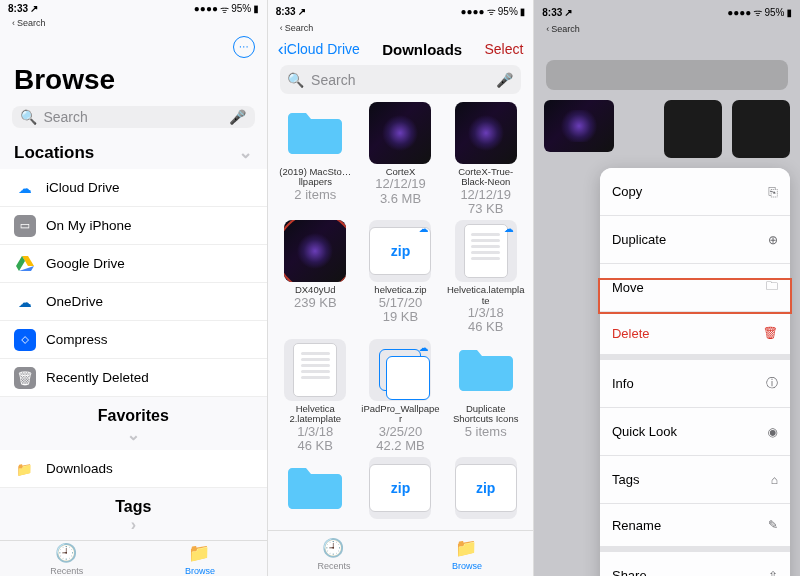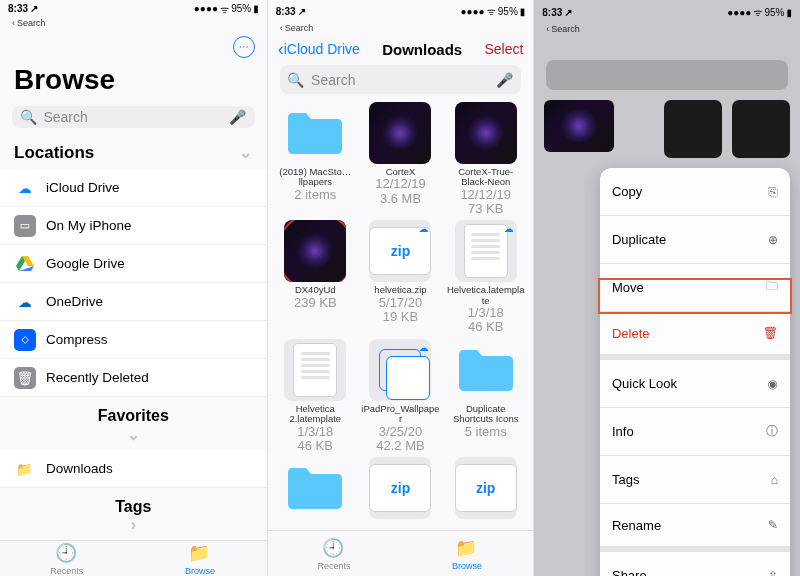--- a/index.html
+++ b/index.html
@@ -351,26 +351,26 @@
         </div>
         <div class="mitem">
           <span>Move</span>
           <span class="mic">🗀</span>
         </div>
         <div class="mitem del sep">
           <span>Delete</span>
           <span class="mic">🗑</span>
         </div>
         <div class="mitem">
+          <span>Info</span>
+          <span class="mic">ⓘ</span>
+        </div>
+        <div class="mitem">
           <span>Quick Look</span>
           <span class="mic">◉</span>
-        </div>
-        <div class="mitem">
-          <span>Info</span>
-          <span class="mic">ⓘ</span>
         </div>
         <div class="mitem">
           <span>Tags</span>
           <span class="mic">⌂</span>
         </div>
         <div class="mitem sep">
           <span>Rename</span>
           <span class="mic">✎</span>
         </div>
         <div class="mitem">

